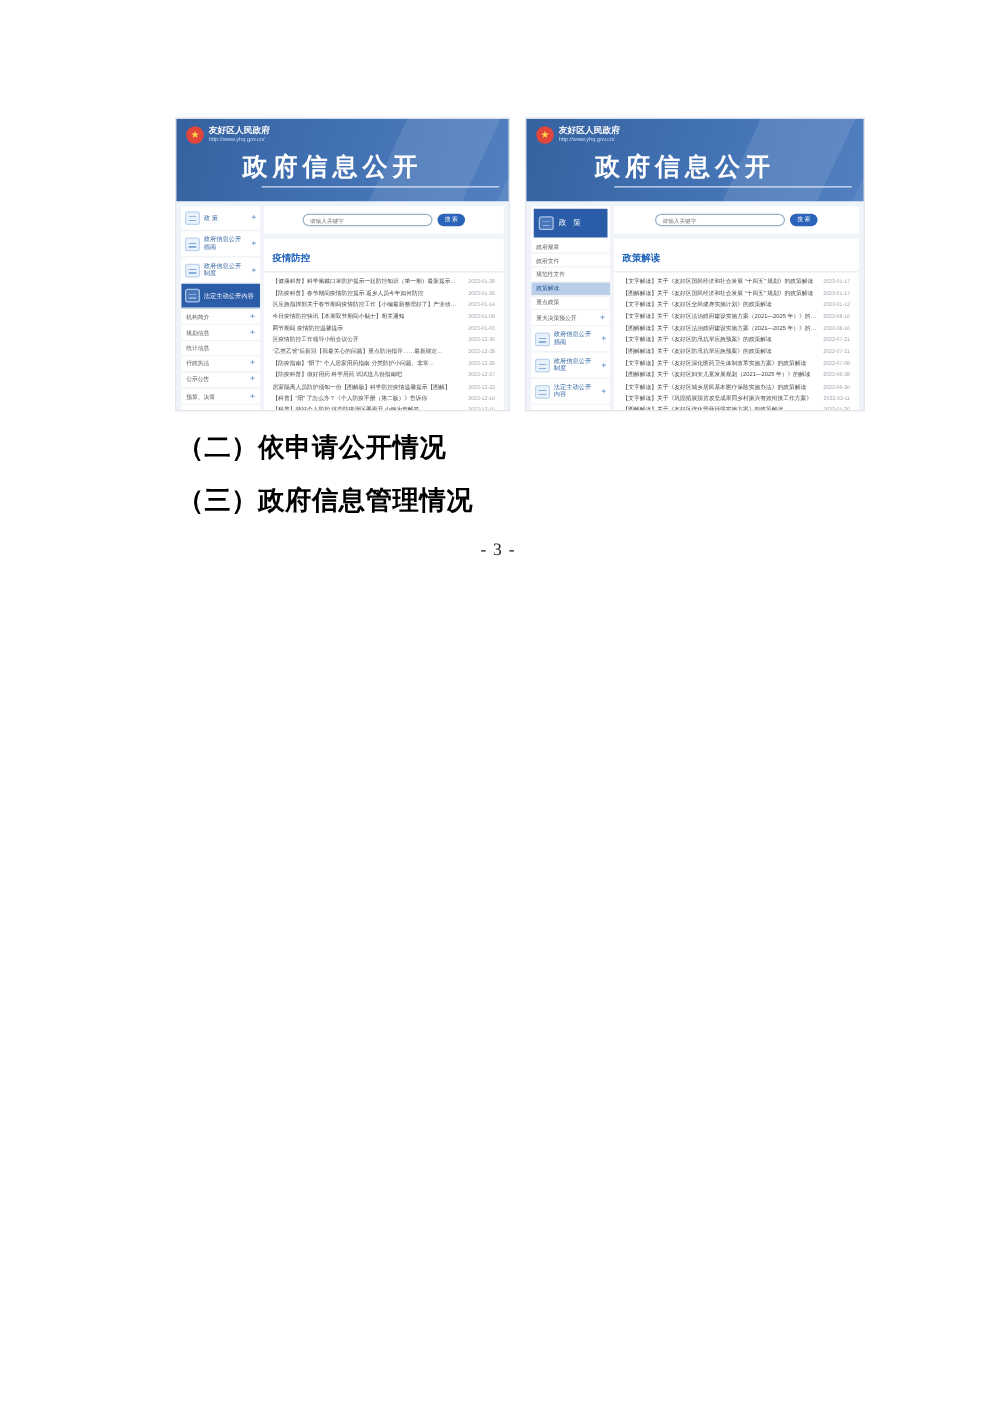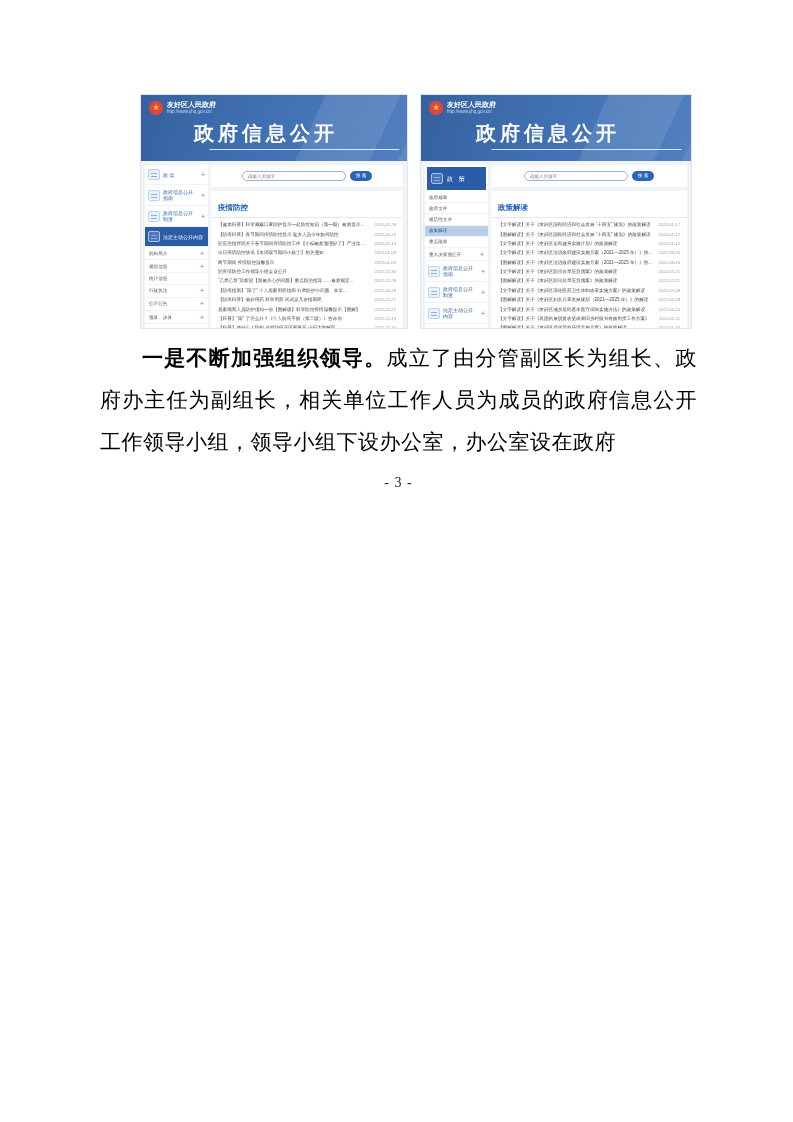--- a/index.html
+++ b/index.html
@@ -356,16 +356,17 @@
                 <span class="news-date">2022-01-30</span>
               </div>
 
             </div>
         </div>
       </div>
     </div>
 
   </div>
 
-  <p class="doc-text indent"><span class="b">一是不断加强组织领导。</span><span>成立了由分管副区长为组长、政府办主任为副组长，相关单位工作人员为成员的政府信息公开工作领导小组，领导小组下设办公室，办公室设在政府</span></p>
+  <p class="doc-text doc-h">（二）依申请公开情况</p>
+  <p class="doc-text doc-h">（三）政府信息管理情况</p>
 
   <div class="pageno">- 3 -</div>
 </div>
 
 </body></html>

